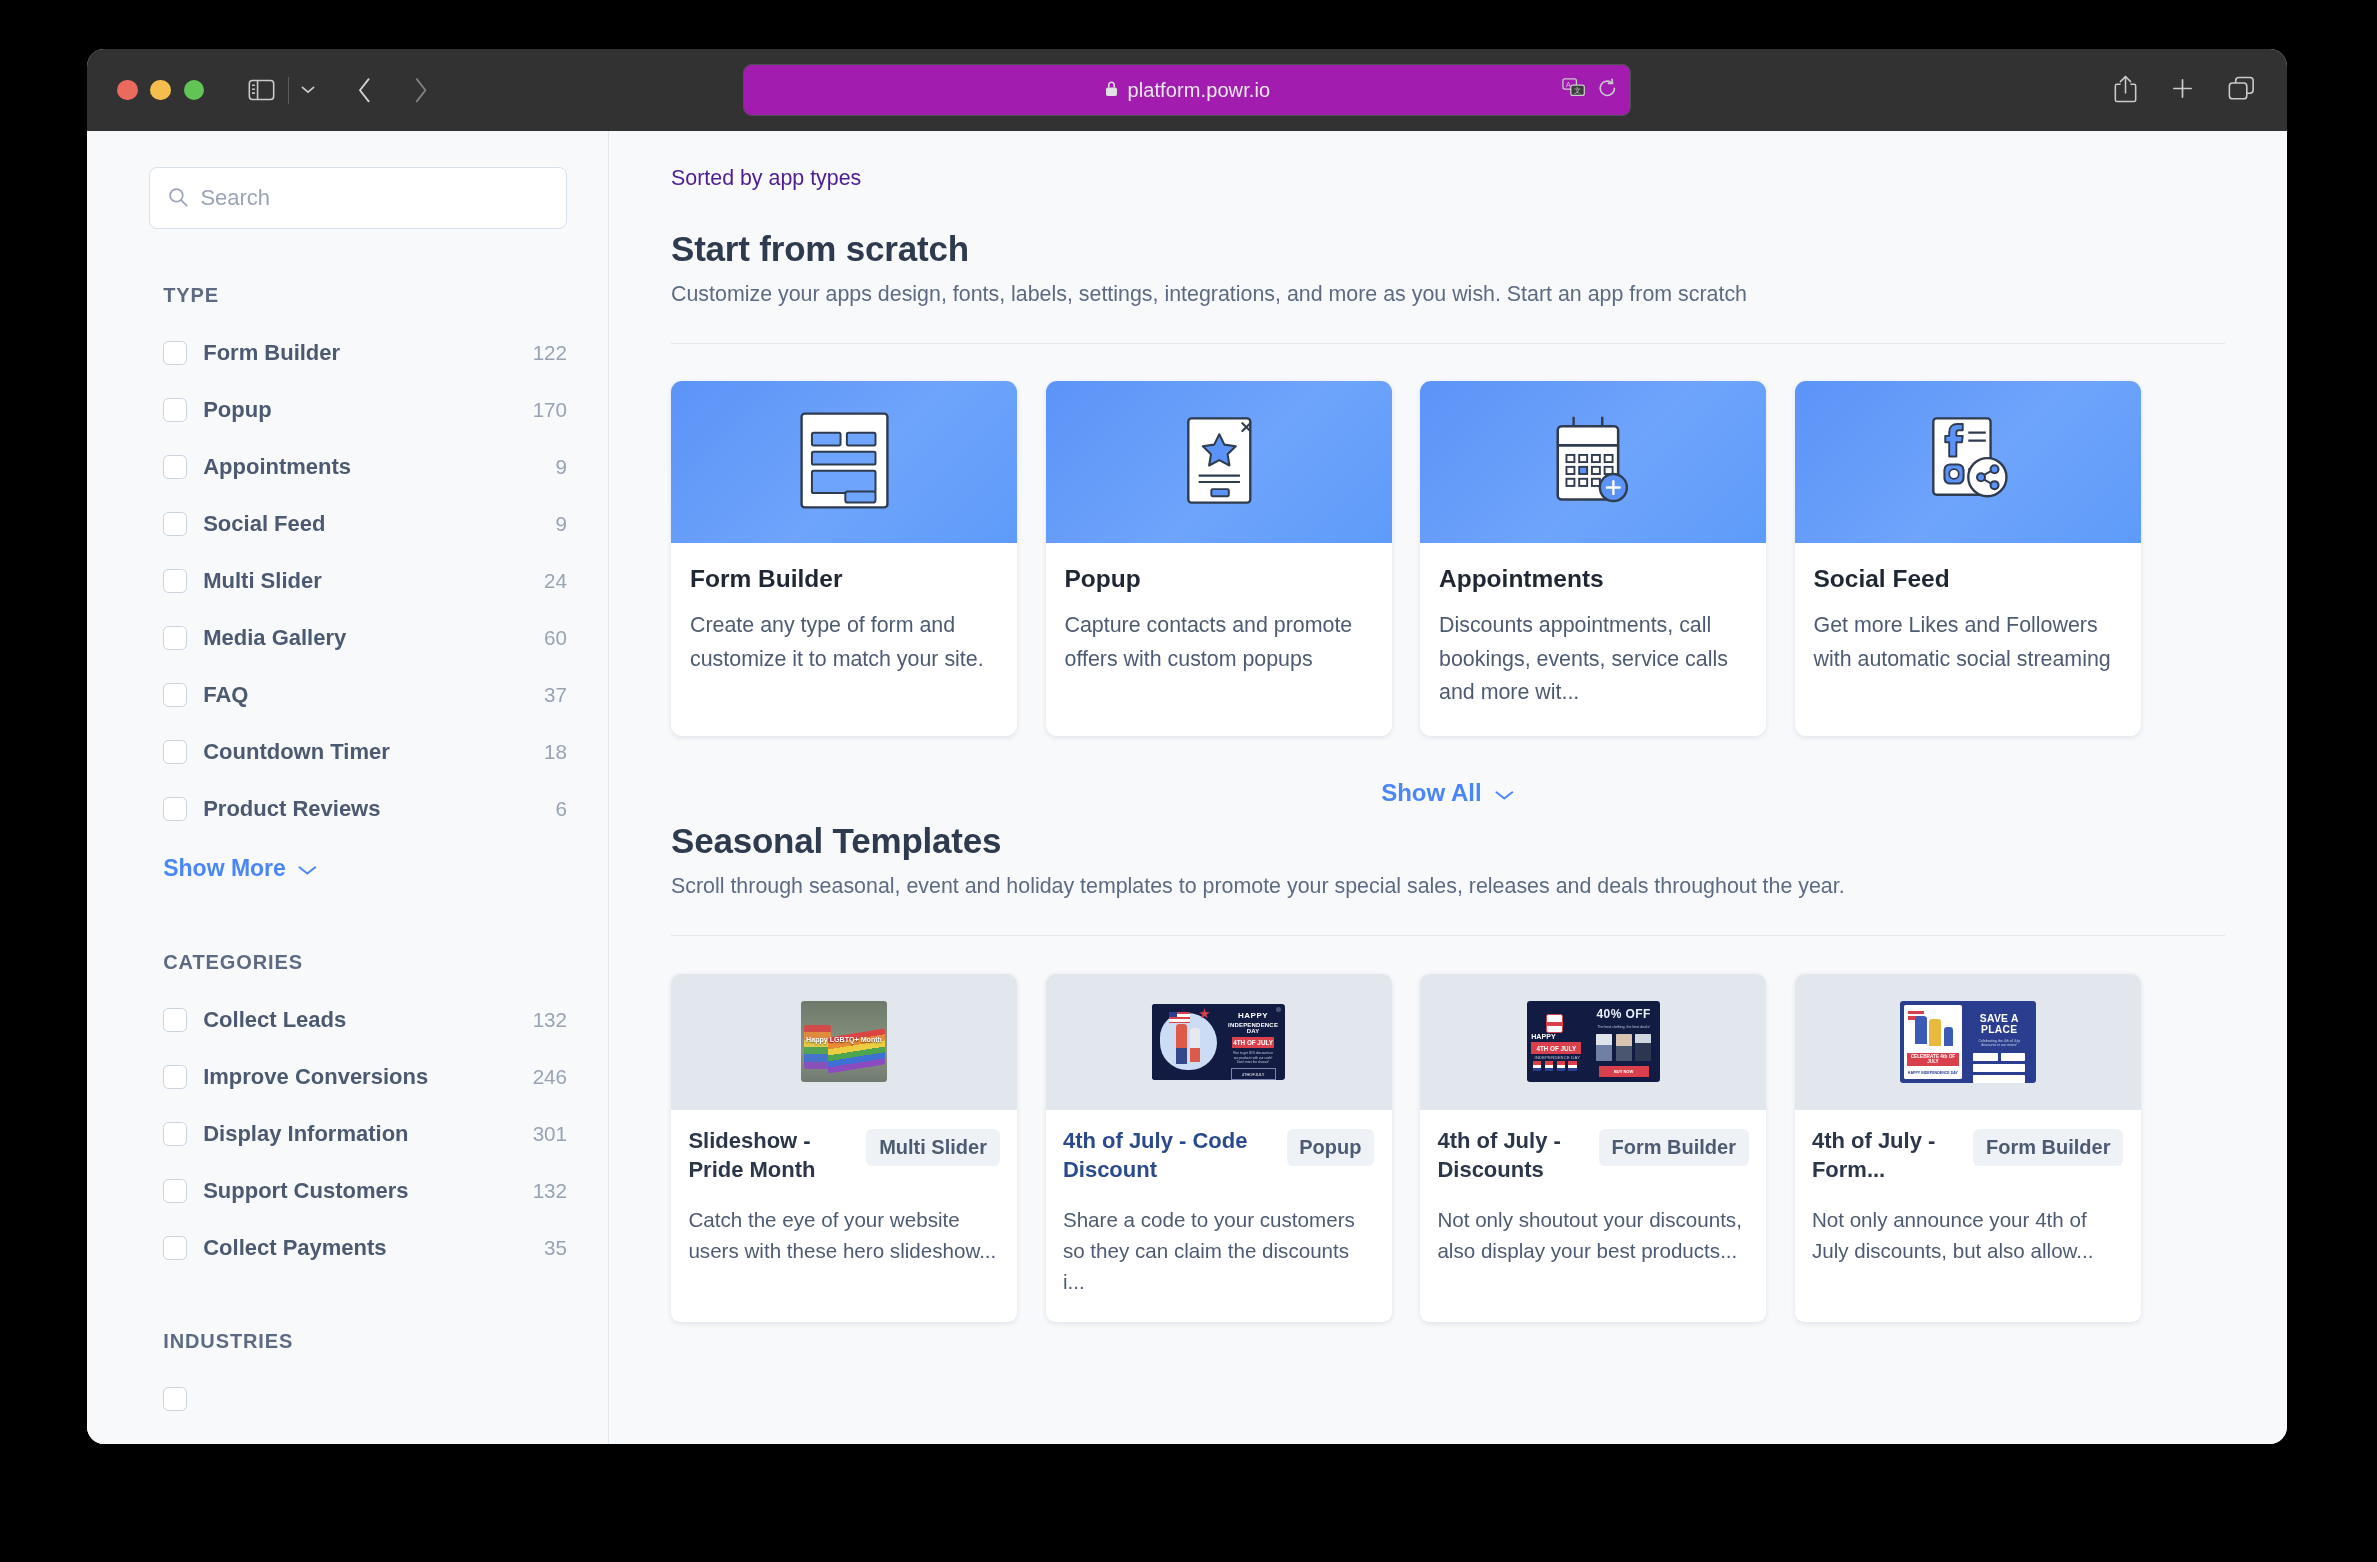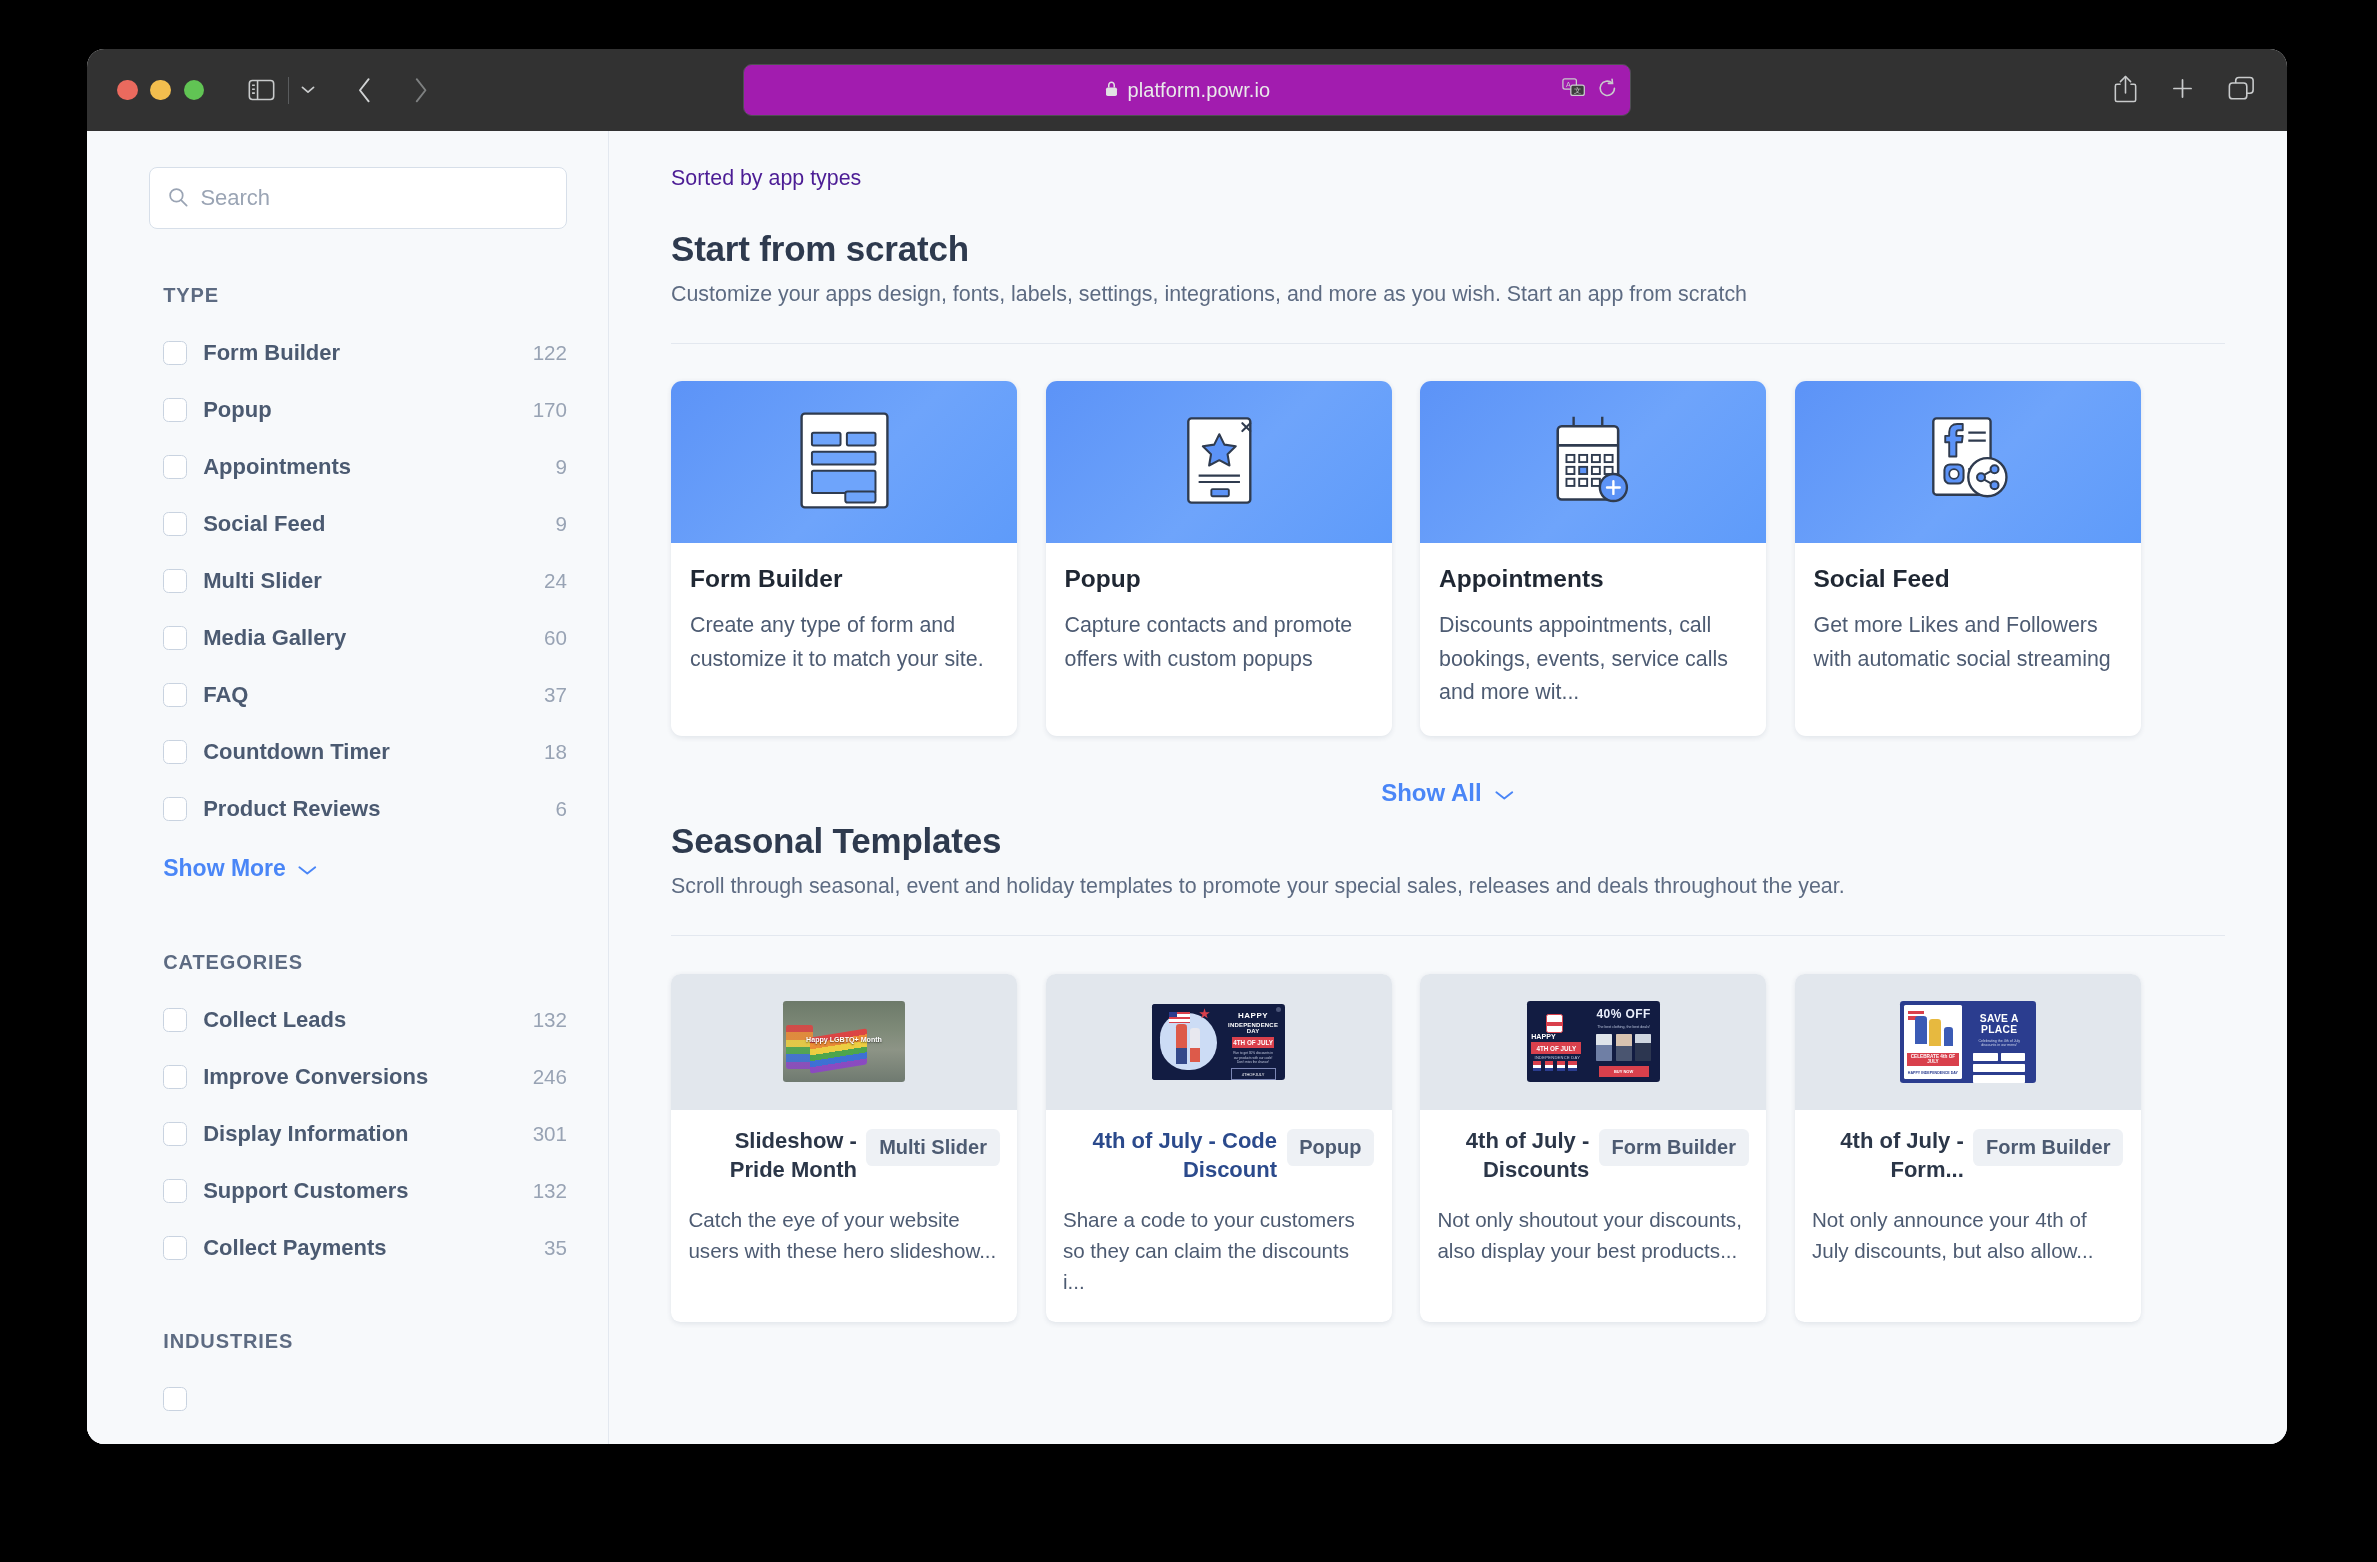--- a/index.html
+++ b/index.html
@@ -243,21 +243,20 @@
     height: 136px;
     background: #e2e7ed;
     display: flex; align-items: center; justify-content: center;
   }
   .tpl-card .tbody { padding: 17.4px 17.4px 24px 17.4px; }
   .tpl-head {
     display: flex;
     align-items: flex-start;
     gap: 9.5px;
     margin-bottom: 20.6px;
-    text-align: right;
   }
   .tpl-name {
     font-size: 22px;
     font-weight: 700;
     color: #2b3648;
     line-height: 1.3;
     flex: 1 1 auto;
   }
   .tpl-name.blue { color: #2b4a8c; }
   .tpl-badge {
@@ -274,21 +273,21 @@
   .tpl-desc {
     font-size: 20.6px;
     line-height: 1.5;
     color: #4d5b72;
   }
 
   
   .mini { border-radius: 3.2px; overflow: hidden; position: relative; }
 
   .mini-pride {
-    width: 122px; height: 81px;
+    width: 86px; height: 81px;
     background:
       linear-gradient(180deg,#6d7a6a 0%, #7e8a78 35%, #8d9486 60%, #6f7a70 100%);
   }
   .pride-flag {
     position:absolute; left:27px; top:32px; width:57px; height:36px;
     background: linear-gradient(180deg,#e04141 0 16%,#ef8b33 16% 33%,#f2d13e 33% 50%,#4aa64a 50% 66%,#3a6fd8 66% 83%,#8b47c4 83% 100%);
     transform: skewY(-9deg);
     border-radius:2.4px; opacity:.95;
   }
   .pride-flag2 {

